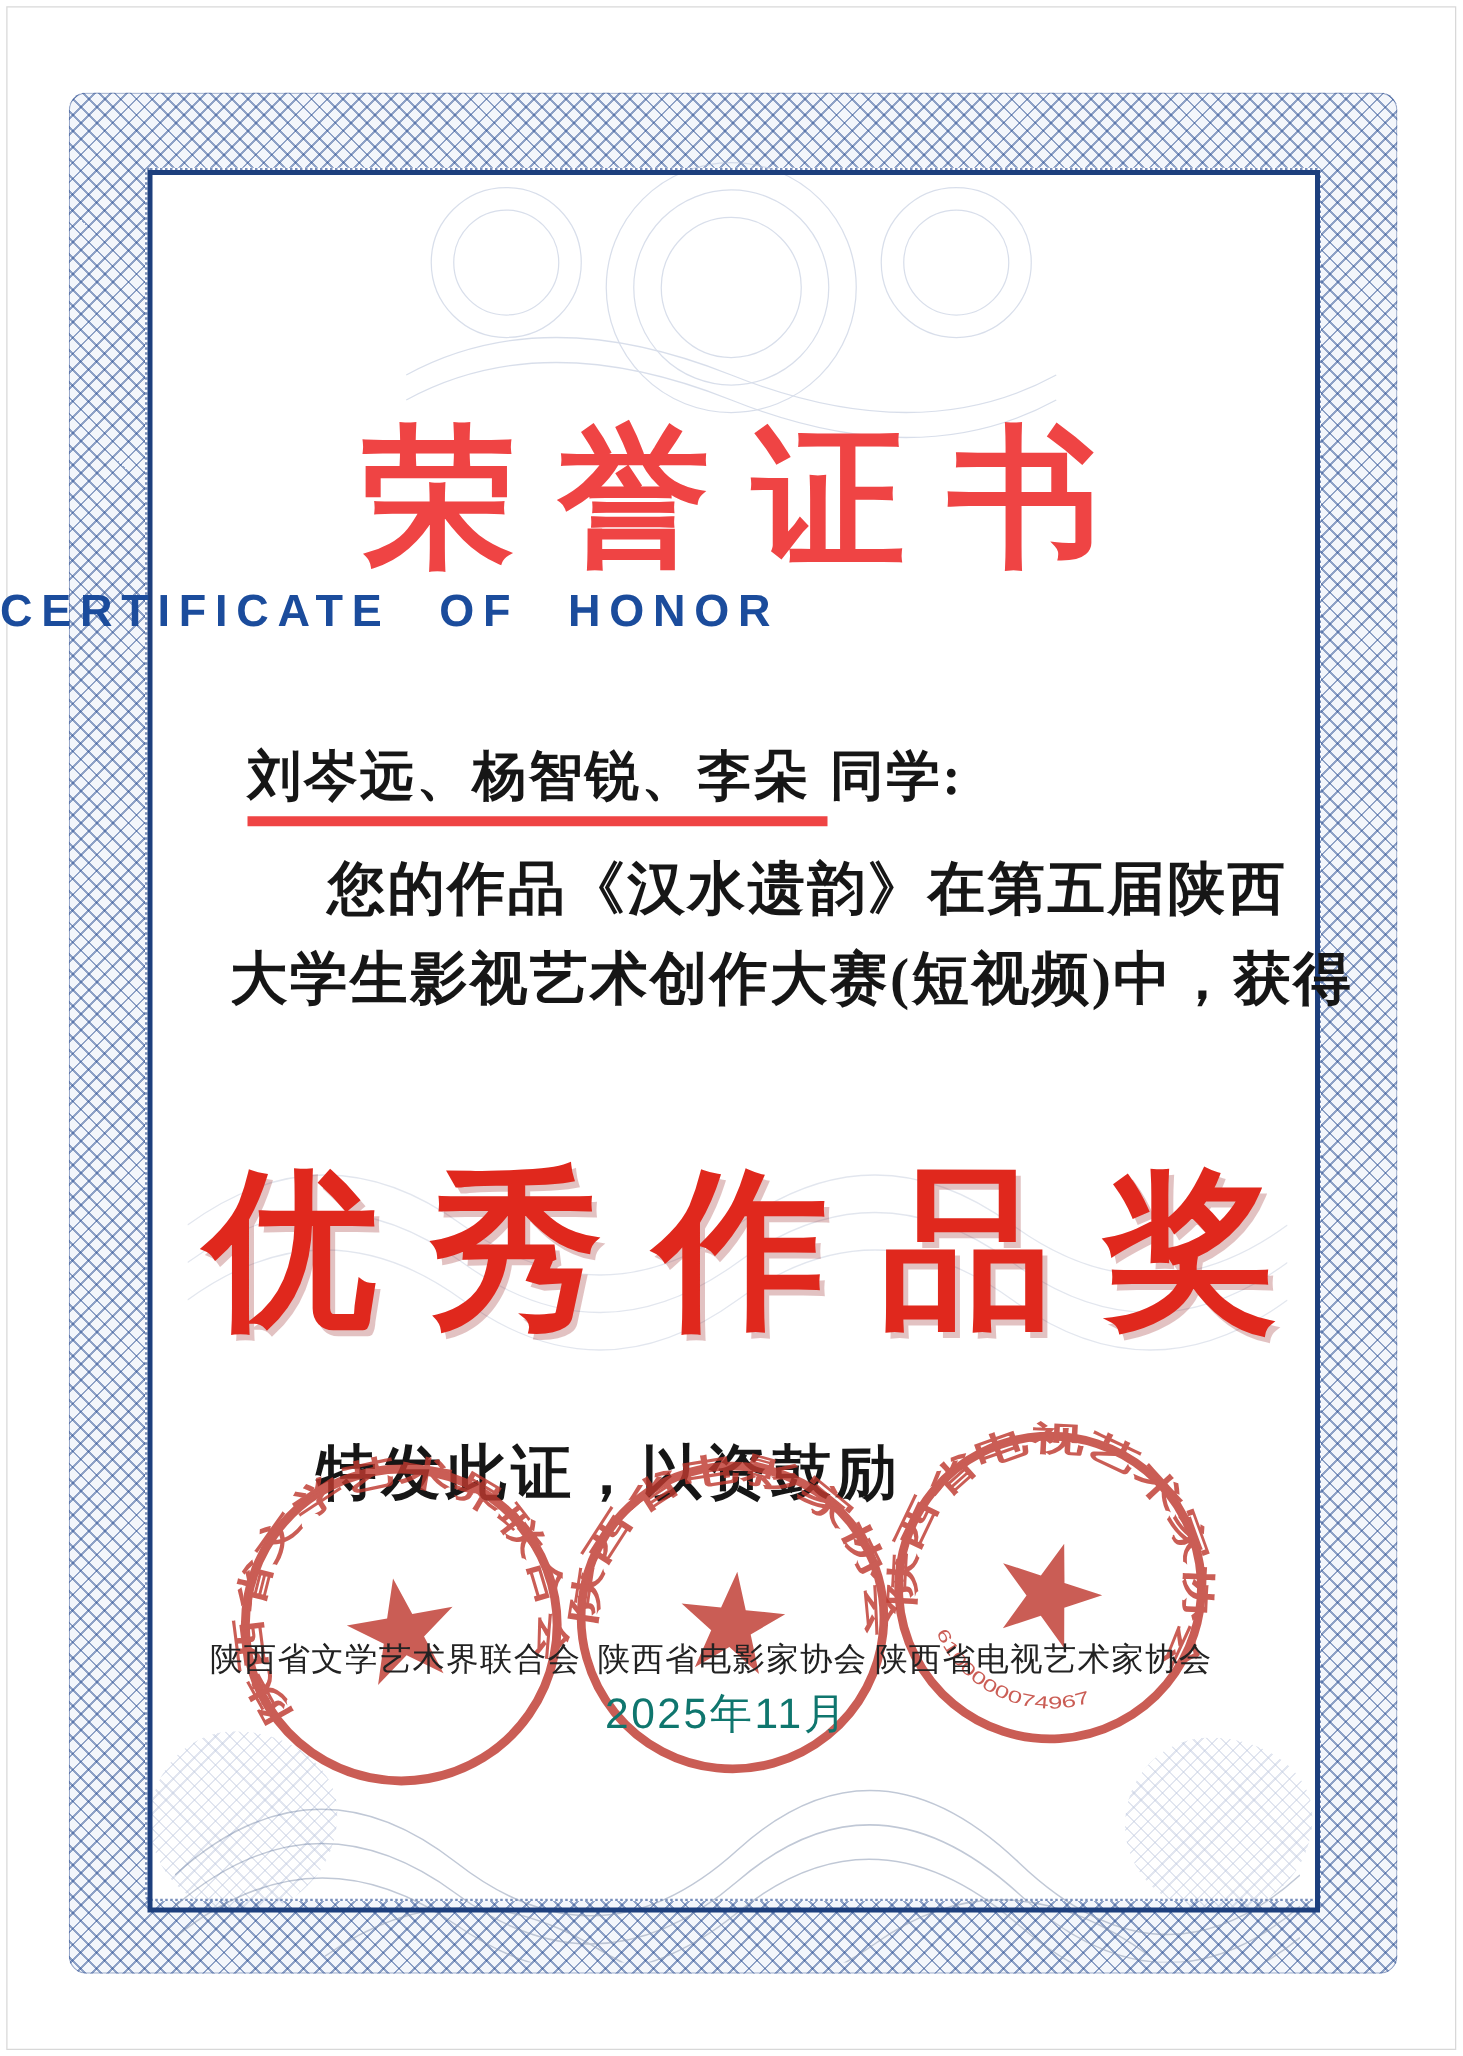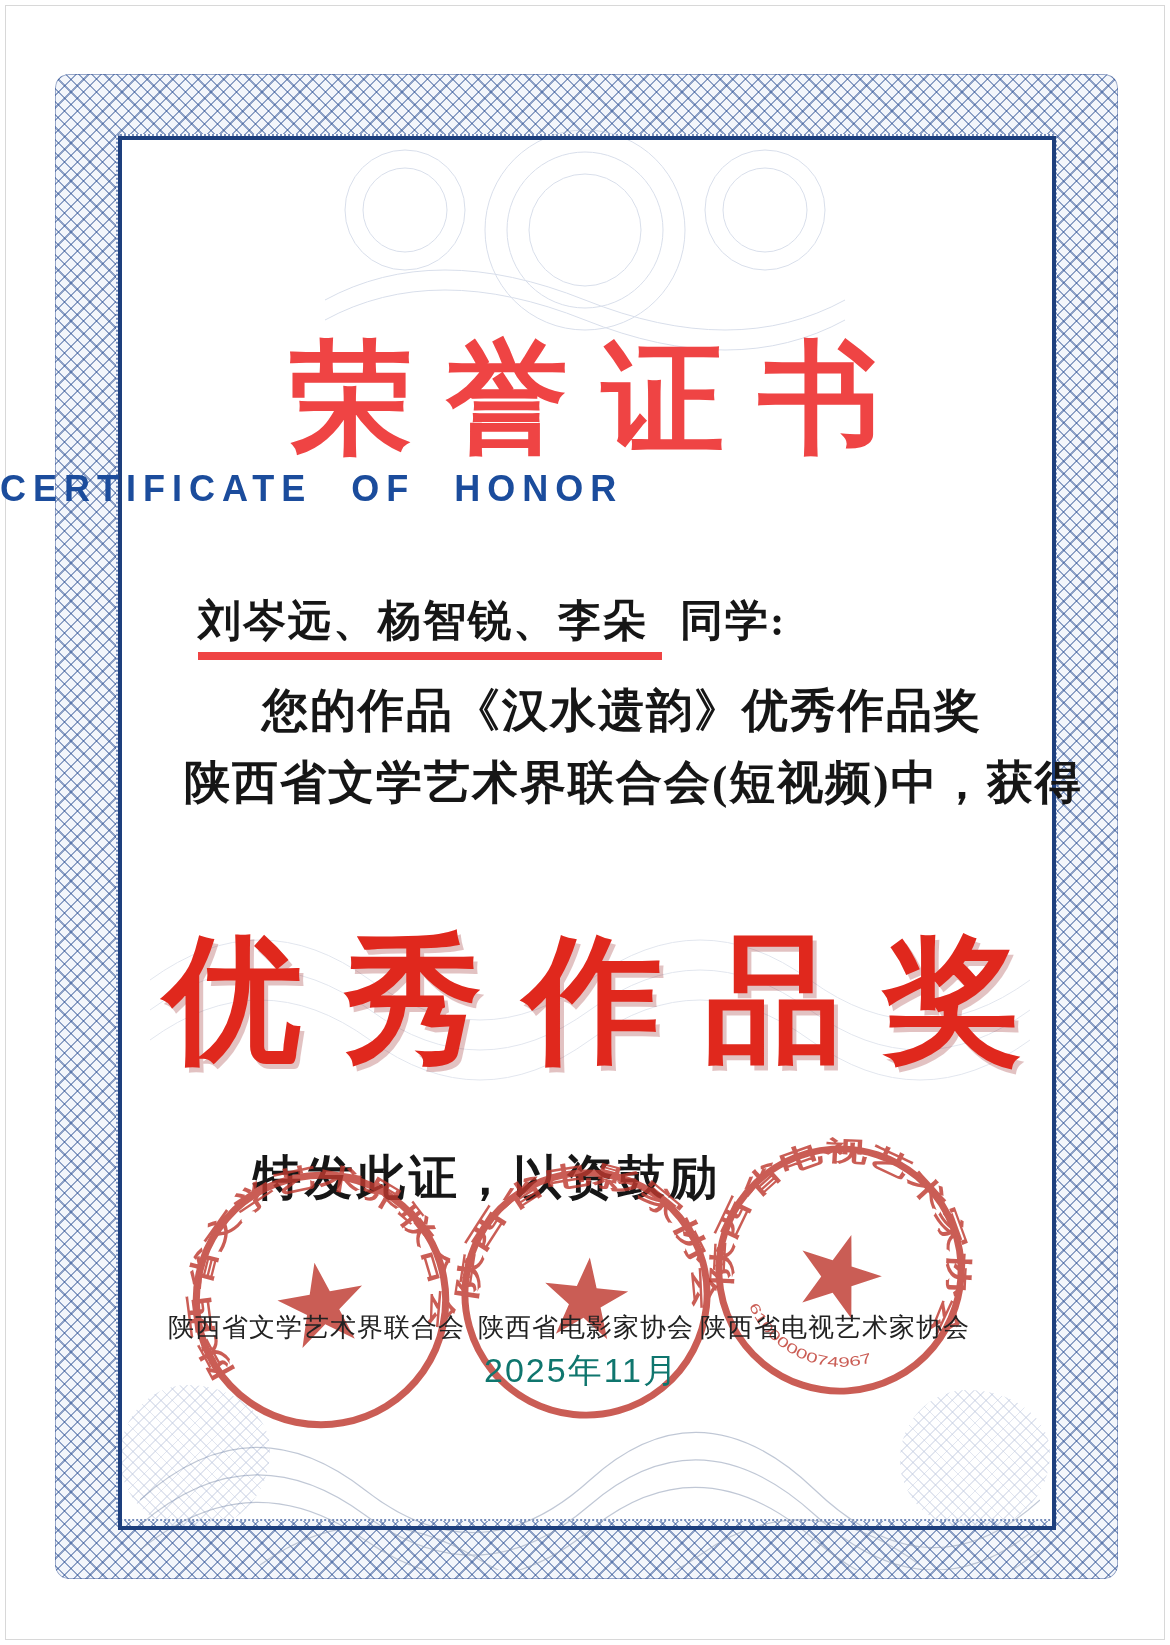--- a/index.html
+++ b/index.html
@@ -47,21 +47,21 @@
   .title-en{
     position:absolute;left:0;right:0;top:468px;text-align:left;
     font-size:36px;font-weight:700;color:#1b4c9c;letter-spacing:7px;word-spacing:22px;
     font-family:"Liberation Sans", sans-serif;
   }
   .recipients-line{
     position:absolute;left:198px;top:592px;font-size:43px;font-weight:700;color:#161616;
     letter-spacing:2px;white-space:nowrap;
   }
   .recipients-names{border-bottom:8px solid #ef4444;padding-bottom:8px;padding-right:14px;}
-  .recipients-suffix{margin-left:18px;}
+  .recipients-suffix{margin-left:2px;}
   .body-line1{
     position:absolute;left:262px;top:680px;font-size:46px;color:#161616;font-weight:600;
     letter-spacing:2px;white-space:nowrap;
   }
   .body-line2{
     position:absolute;left:184px;top:752px;font-size:46px;color:#161616;font-weight:600;
     letter-spacing:2px;white-space:nowrap;
   }
   .award{
     position:absolute;left:0;right:0;top:908px;text-align:center;
@@ -128,22 +128,22 @@
 
 <div class="content-frame"></div>
 
 <div class="title-cn">荣誉证书</div>
 <div class="title-en">CERTIFICATE OF HONOR</div>
 
 <div class="recipients-line">
   <span class="recipients-names">刘岑远、杨智锐、李朵</span><span class="recipients-suffix">同学:</span>
 </div>
 
-<div class="body-line1">您的作品《汉水遗韵》优秀作品奖</div>
-<div class="body-line2">陕西省文学艺术界联合会(短视频)中，获得</div>
+<div class="body-line1">您的作品《汉水遗韵》在第五届陕西</div>
+<div class="body-line2">大学生影视艺术创作大赛(短视频)中，获得</div>
 
 <div class="award">优秀作品奖</div>
 
 <div class="closing">特发此证，以资鼓励</div>
 
 <svg class="stamp" style="left:183px;top:1162px;transform:rotate(-10deg);" width="276" height="276" viewBox="0 0 270 270">
   <defs>
       <path id="arc1" d="M 40,190 A 110,110 0 1 1 230,190"></path>
     </defs>
   <circle cx="135" cy="135" r="122" fill="none" stroke="#bf3a30" stroke-width="7"></circle>

